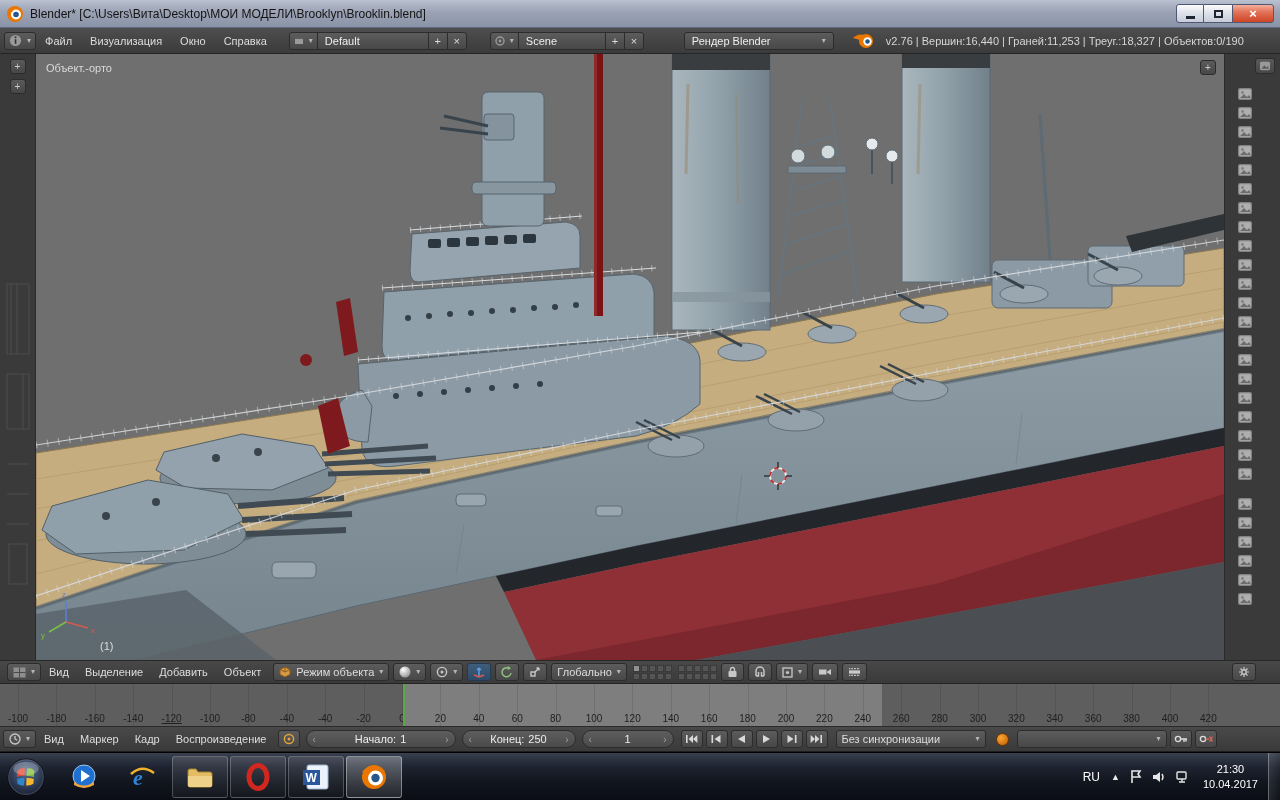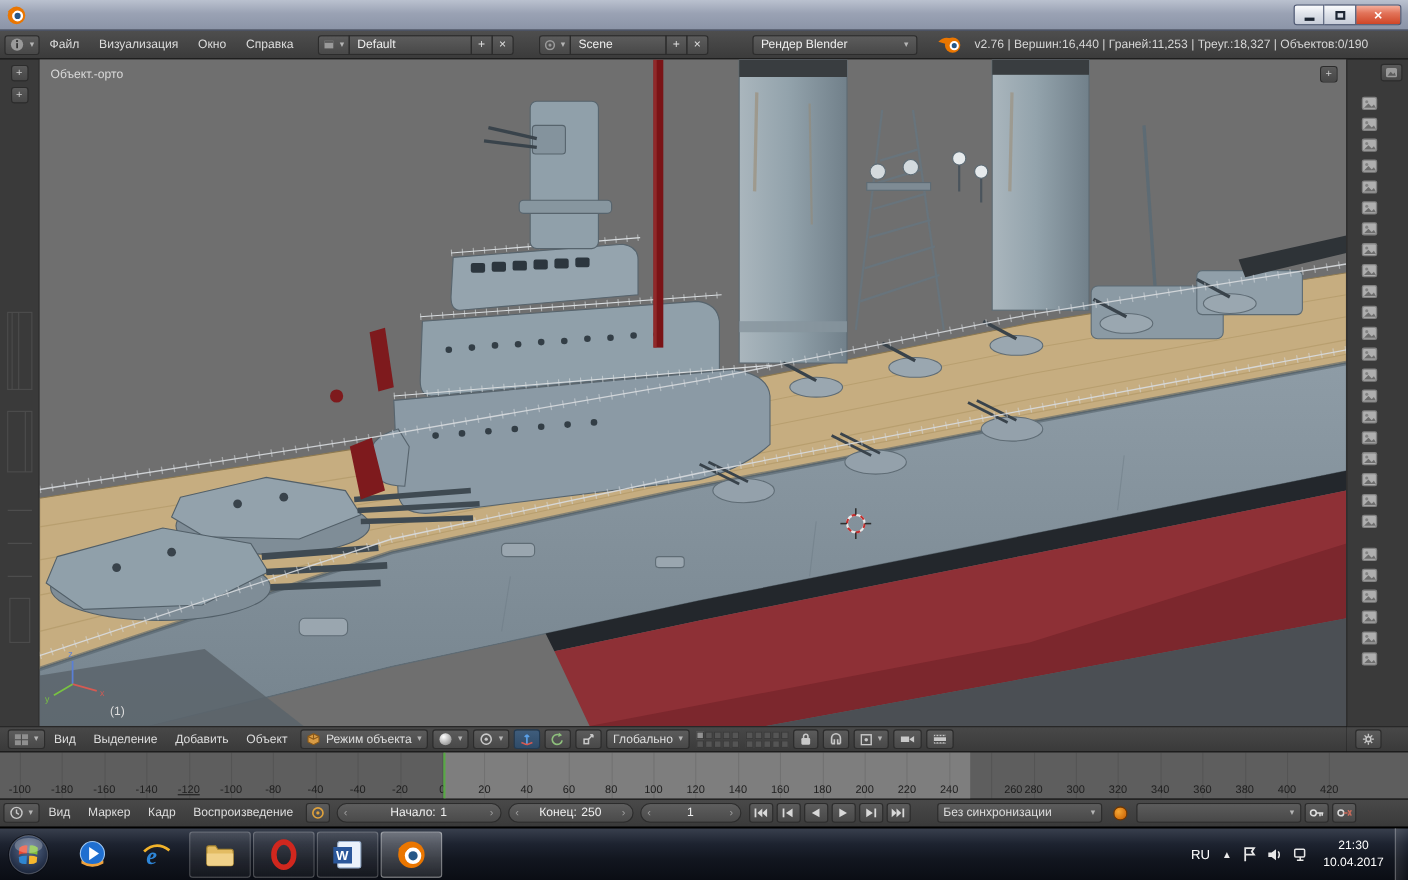--- a/index.html
+++ b/index.html
@@ -105,20 +105,21 @@
 </head>
 <body>
 
 <div id="titlebar">
   <svg class="app-ic" viewBox="0 0 18 18">
     <circle cx="9" cy="9" r="8" fill="#ea7600"></circle>
       <circle cx="10" cy="9.5" r="5" fill="#fff"></circle>
     <circle cx="10" cy="9.5" r="2.8" fill="#265787"></circle>
       <path d="M1 6 Q4 1.5 9 3 L6 7 Z" fill="#ea7600"></path>
   </svg>
+  <span>Blender* [C:\Users\Вита\Desktop\МОИ МОДЕЛИ\Brooklyn\Brooklin.blend]</span>
   <div class="win-controls">
     <div class="win-btn min">
         <span class="glyph-min"></span>
       </div>
     <div class="win-btn max">
         <span class="glyph-max"></span>
       </div>
     <div class="win-btn close">
         <span>×</span>
       </div>
@@ -819,21 +820,21 @@
     <div class="tick-label" style="left: 709.2px;">160</div>
     <div class="tick-line" style="left: 747.6px;"></div>
     <div class="tick-label" style="left: 747.6px;">180</div>
     <div class="tick-line" style="left: 786px;"></div>
     <div class="tick-label" style="left: 786px;">200</div>
     <div class="tick-line" style="left: 824.4px;"></div>
     <div class="tick-label" style="left: 824.4px;">220</div>
     <div class="tick-line" style="left: 862.8px;"></div>
     <div class="tick-label" style="left: 862.8px;">240</div>
     <div class="tick-line" style="left: 901.2px;"></div>
-    <div class="tick-label" style="left: 901.2px; margin-left: 20px;">260</div>
+    <div class="tick-label" style="left: 901.2px;">260</div>
     <div class="tick-line" style="left: 939.6px;"></div>
     <div class="tick-label" style="left: 939.6px;">280</div>
     <div class="tick-line" style="left: 978px;"></div>
     <div class="tick-label" style="left: 978px;">300</div>
     <div class="tick-line" style="left: 1016.4px;"></div>
     <div class="tick-label" style="left: 1016.4px;">320</div>
     <div class="tick-line" style="left: 1054.8px;"></div>
     <div class="tick-label" style="left: 1054.8px;">340</div>
     <div class="tick-line" style="left: 1093.2px;"></div>
     <div class="tick-label" style="left: 1093.2px;">360</div>
@@ -921,21 +922,21 @@
       </div>
       <div class="tl-btn">
         <svg width="13" height="10" viewBox="0 0 13 10" fill="#d9d9d9">
           <path d="M0.6 1 L5 5 L0.6 9 Z"></path>
           <path d="M5 1 L9.4 5 L5 9 Z"></path>
           <rect x="10.4" y="1" width="1.6" height="8"></rect>
         </svg>
       </div>
     </span>
 
-  <div class="hbtn" style="width:150px;justify-content:space-between;margin-left:24px">
+  <div class="hbtn" style="width:150px;justify-content:space-between;margin-left:8px">
     <span>Без синхронизации</span>
     <span class="caret">▾</span>
   </div>
 
   <div class="rec-dot"></div>
 
   <div class="hbtn" style="width:150px;justify-content:flex-end;margin-left:8px">
     <span class="caret">▾</span>
   </div>
   <div class="tl-btn">

